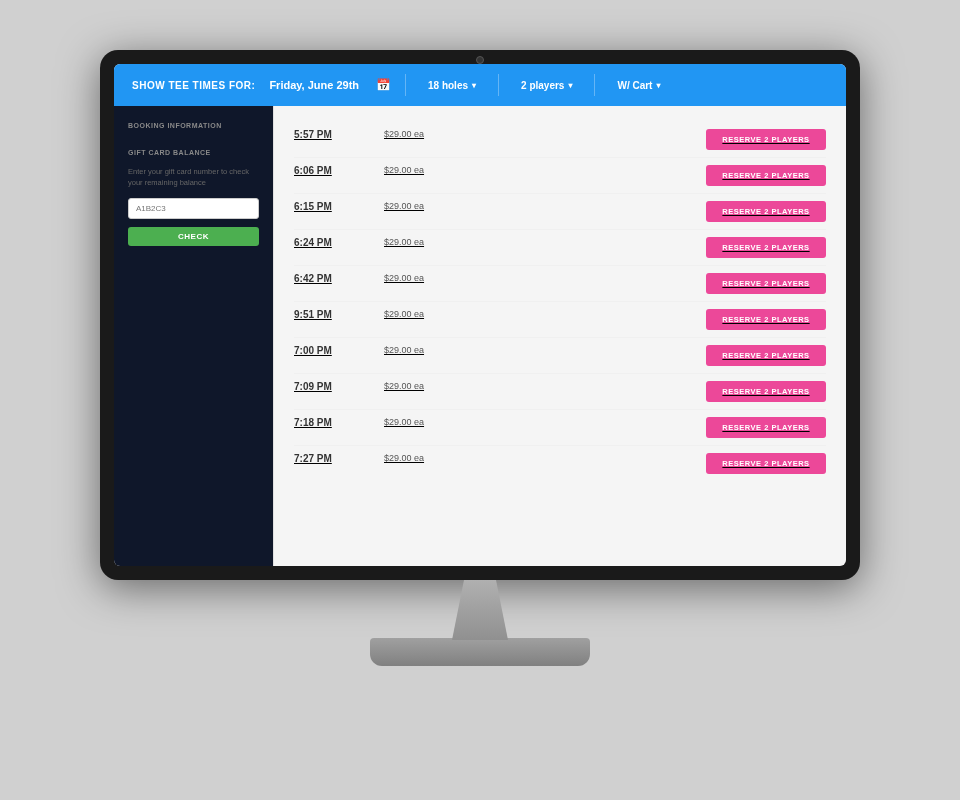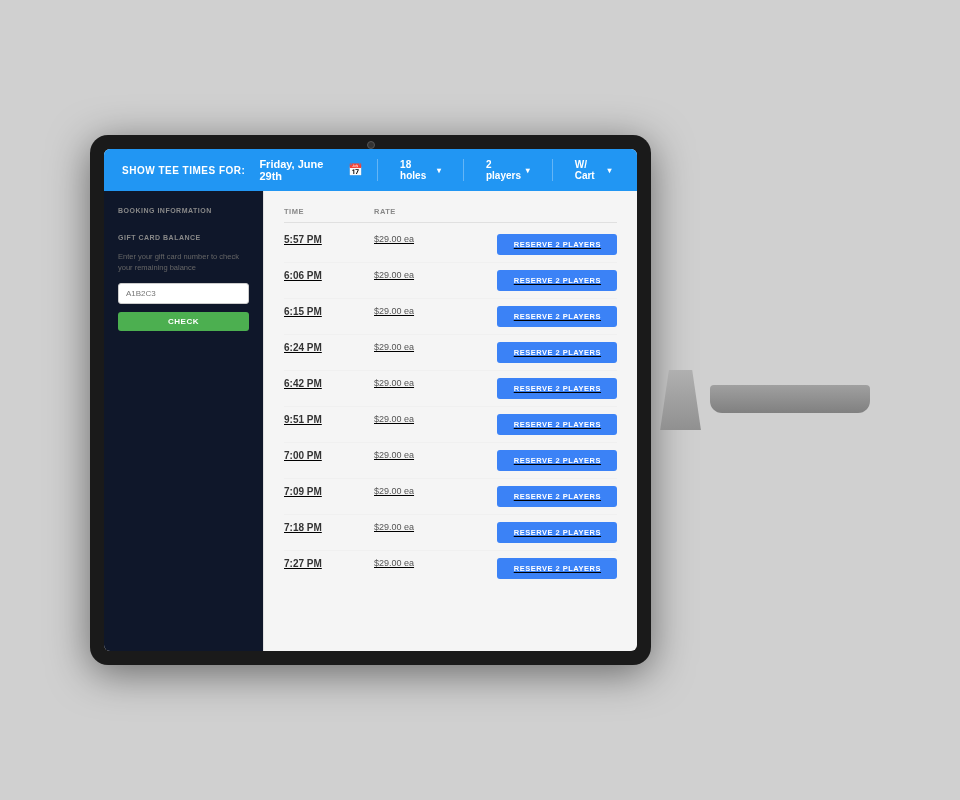--- a/index.html
+++ b/index.html
@@ -12,21 +12,21 @@
       justify-content: center;
       font-family: Arial, sans-serif;
       overflow: hidden;
     }
 
     .monitor-wrapper {
       position: relative;
       width: 780px;
       height: 700px;
       display: flex;
-      flex-direction: row;
+      flex-direction: column;
       align-items: center;
     }
 
     .monitor-body {
       width: 760px;
       height: 530px;
       background: #1a1a1a;
       border-radius: 18px;
       padding: 14px;
       box-shadow: 0 8px 40px rgba(0,0,0,0.5);
@@ -227,21 +227,21 @@
     }
 
     .tee-rate-val {
       flex: 1;
       font-size: 9px;
       color: #555;
     }
 
     .reserve-btn {
       width: 120px;
-      background: #3b82f6;
+      background: #ec4899;
       color: white;
       border: none;
       border-radius: 3px;
       padding: 6px 0;
       font-size: 7.5px;
       font-weight: bold;
       letter-spacing: 0.5px;
       cursor: pointer;
       text-align: center;
       text-transform: uppercase;
@@ -305,25 +305,20 @@
           <div class="sidebar-section">
             <div class="sidebar-section-title">GIFT CARD BALANCE</div>
             <div class="sidebar-text">Enter your gift card number to check your remaining balance</div>
             <input class="gift-card-input" type="text" placeholder="A1B2C3" style="">
             <button class="check-button">CHECK</button>
           </div>
 
         </div>
 
         <div class="tee-times-area">
-          <div class="table-header">
-            <div class="col-time">TIME</div>
-            <div class="col-rate">RATE</div>
-            <div class="col-action"></div>
-          </div>
           <div id="tee-rows-container">
               <div class="tee-row">
                 <div class="tee-time-val">5:57 PM</div>
                 <div class="tee-rate-val">$29.00 ea</div>
                 <button class="reserve-btn">RESERVE 2 PLAYERS</button>
               </div>
               <div class="tee-row">
                 <div class="tee-time-val">6:06 PM</div>
                 <div class="tee-rate-val">$29.00 ea</div>
                 <button class="reserve-btn">RESERVE 2 PLAYERS</button>

